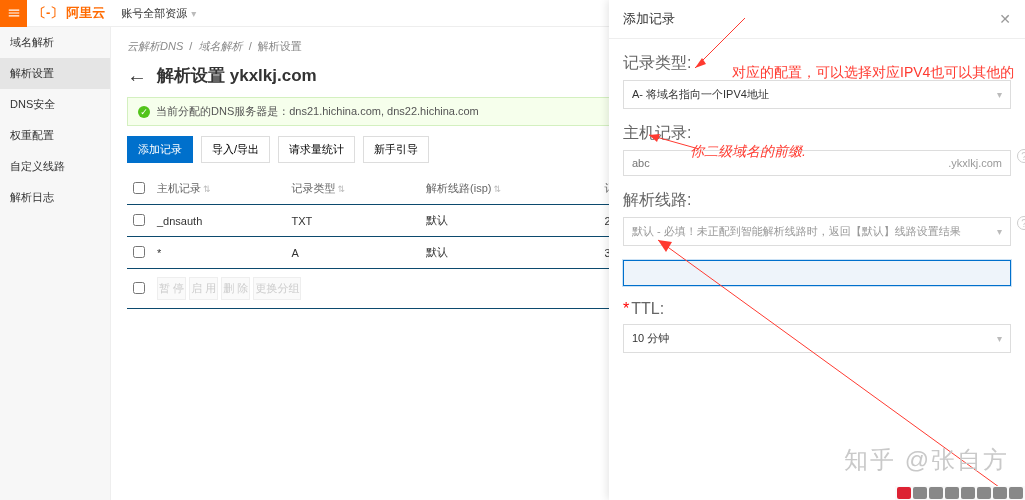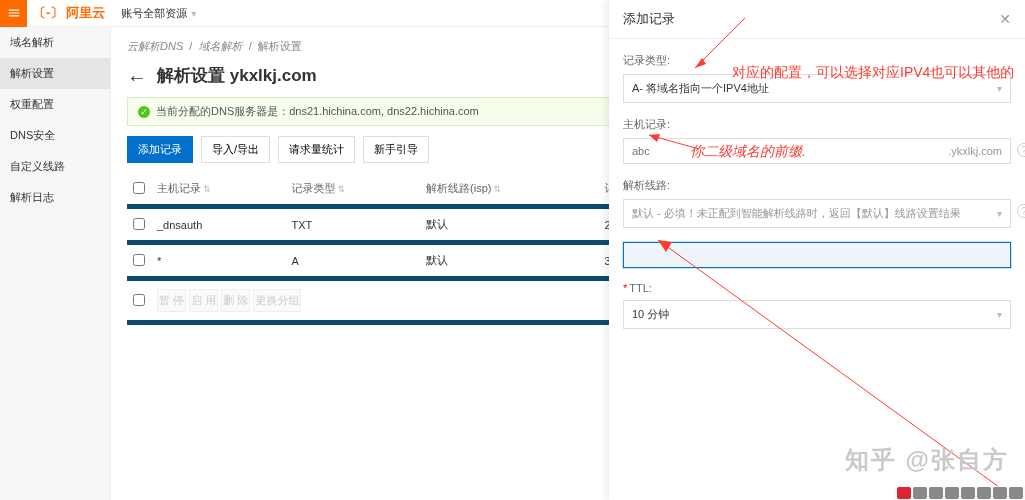--- a/index.html
+++ b/index.html
@@ -31,53 +31,53 @@
     
     .notice { display: flex; align-items: center; gap: 6px; background: #f6ffec; border: 1px solid #d4f0c0; padding: 6px 10px; font-size: 11px; color: #555; margin-bottom: 10px; }
     .notice-icon { width: 12px; height: 12px; border-radius: 50%; background: #52c41a; color: #fff; display: inline-flex; align-items: center; justify-content: center; font-size: 9px; }
     
     .btn-row { display: flex; gap: 8px; margin-bottom: 10px; }
     .btn { padding: 5px 10px; font-size: 11px; border: 1px solid #ddd; background: #fff; cursor: pointer; }
     .btn.primary { background: #0070cc; border-color: #0070cc; color: #fff; }
     
     
     table { width: 100%; border-collapse: collapse; font-size: 11px; }
-    th, td { text-align: left; padding: 8px 6px; border-bottom: 5px solid #0c4a6e; }
+    th, td { text-align: left; padding: 8px 6px; border-bottom: 1px solid #0c4a6e; }
     th { color: #666; font-weight: normal; }
     .sort-icon { color: #bbb; font-size: 9px; margin-left: 2px; }
     .chk { width: 12px; height: 12px; }
     .row-disabled-btn { padding: 3px 1px; border: 1px solid #eee; background: #fafafa; color: #ccc; font-size: 11px; }
     
     
     .drawer { position: absolute; top: 0; right: 0; width: 416px; height: 100%; background: #fff; box-shadow: -2px 0 8px rgba(0,0,0,0.1); z-index: 20; display: flex; flex-direction: column; }
     .drawer-head { padding: 10px 14px; border-bottom: 1px solid #eee; display: flex; justify-content: space-between; align-items: center; }
     .drawer-title { font-size: 13px; }
     .drawer-close { color: #999; cursor: pointer; font-size: 14px; }
     .drawer-body { padding: 14px; flex: 1; overflow: auto; }
     .form-item { margin-bottom: 14px; position: relative; }
-    .form-label { font-size: 11px; color: #666; margin-bottom: 6px; display: block; }
+    .form-label { font-size: 16px; color: #666; margin-bottom: 6px; display: block; }
     .form-label .req { color: #f00; margin-right: 2px; }
     .form-select, .form-input { width: 100%; border: 1px solid #ddd; padding: 6px 8px; font-size: 11px; background: #fff; position: relative; }
     .form-select { display: flex; justify-content: space-between; align-items: center; color: #999; cursor: pointer; }
     .form-select .sel-text { color: #333; }
     .chev { color: #bbb; font-size: 10px; }
     .input-with-suffix { display: flex; align-items: center; border: 1px solid #ddd; }
     .input-with-suffix input { border: none; flex: 1; padding: 6px 8px; font-size: 11px; outline: none; }
     .input-with-suffix .suffix { padding: 0 8px; color: #999; font-size: 11px; }
     .help-icon { position: absolute; right: -20px; top: 26px; width: 14px; height: 14px; border: 1px solid #ccc; border-radius: 50%; color: #ccc; font-size: 10px; display: inline-flex; align-items: center; justify-content: center; }
     .focused { border: 1px solid #0070cc; box-shadow: 0 0 0 1px rgba(0,112,204,.2); }
     .focused input { background: #eef4fa; }
     
     
     .anno-line { position: absolute; z-index: 50; pointer-events: none; }
     .anno { position: absolute; z-index: 51; color: #ff3a30; font-weight: 400; pointer-events: none; }
     svg.arrow line { stroke: #ff3a30; stroke-width: 1; }
     svg.arrow polygon { fill: #ff3a30; }
     
-    .watermark { position: absolute; right: 16px; bottom: 24px; font-size: 24px; font-weight: 700; color: #c9c9c9; z-index: 60; pointer-events: none; letter-spacing: 2px; }
+    .watermark { position: absolute; right: 16px; bottom: 24px; font-size: 24px; font-weight: 400; color: #c9c9c9; z-index: 60; pointer-events: none; letter-spacing: 2px; }
     .ime-bar { position: absolute; right: 0; bottom: 0; height: 14px; display: flex; align-items: center; gap: 2px; z-index: 61; background:#fafafa; padding:0 2px;}
     .ime-bar span { width: 14px; height: 12px; background: #888; border-radius: 2px; display:inline-block;}
     .ime-bar span:first-child{background:#d23;}
     .right-scroll { position:absolute; right:0; top:0; width:8px; height:473px; background:#f0f0f0; z-index:5;}
     .right-scroll .thumb{position:absolute; left:1px; width:6px; top:0; height:470px; background:#c0c0c0; border-radius:3px;}
   </style>
 </head>
 <body>
 
 <div class="topbar">
@@ -99,22 +99,22 @@
         <circle cx="10" cy="10" r="7" fill="none" stroke="#999" stroke-width="2"></circle>
         <line x1="15" y1="15" x2="21" y2="21" stroke="#999" stroke-width="2"></line>
       </svg>
     <span>搜索文…</span>
   </div>
 </div>
 
 <div class="sidebar">
   <div class="sidebar-item">域名解析</div>
   <div class="sidebar-item active">解析设置</div>
+  <div class="sidebar-item">DNS安全</div>
   <div class="sidebar-item">权重配置</div>
-  <div class="sidebar-item">DNS安全</div>
   <div class="sidebar-item">自定义线路</div>
   <div class="sidebar-item">解析日志</div>
 </div>
 <div class="collapse-handle"></div>
 
 <div class="main">
   <div class="breadcrumb">
     <a>云解析DNS</a> &nbsp;/&nbsp;
     <a>域名解析</a> &nbsp;/&nbsp;
     <span>解析设置</span>

